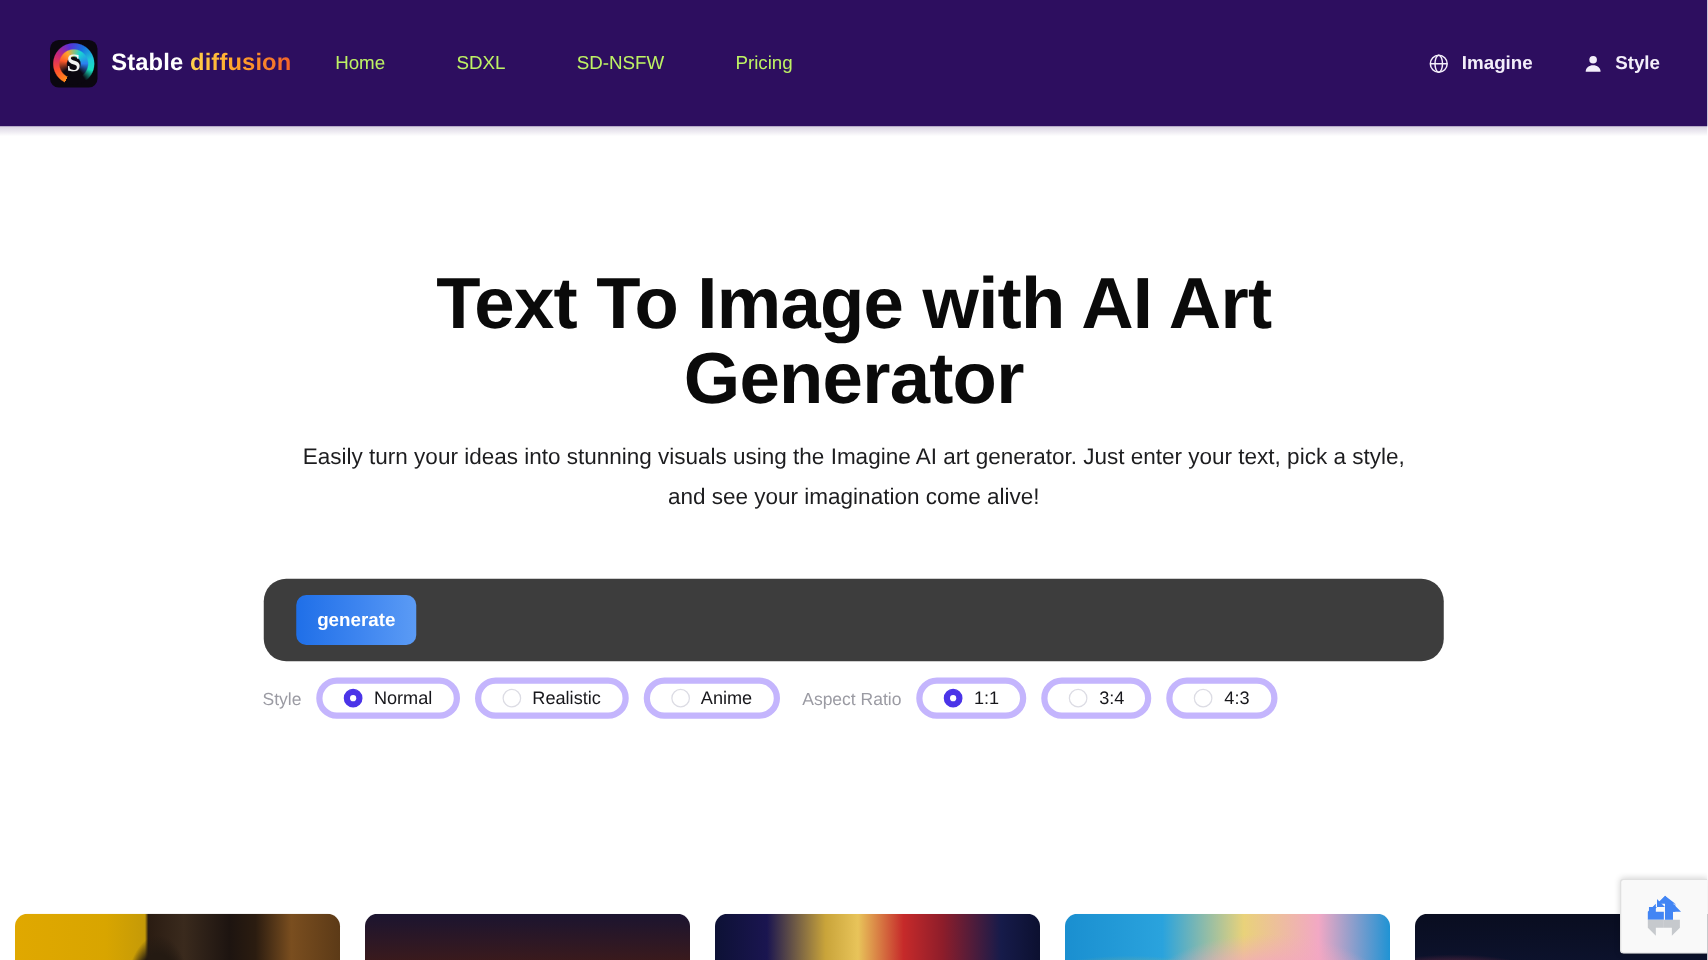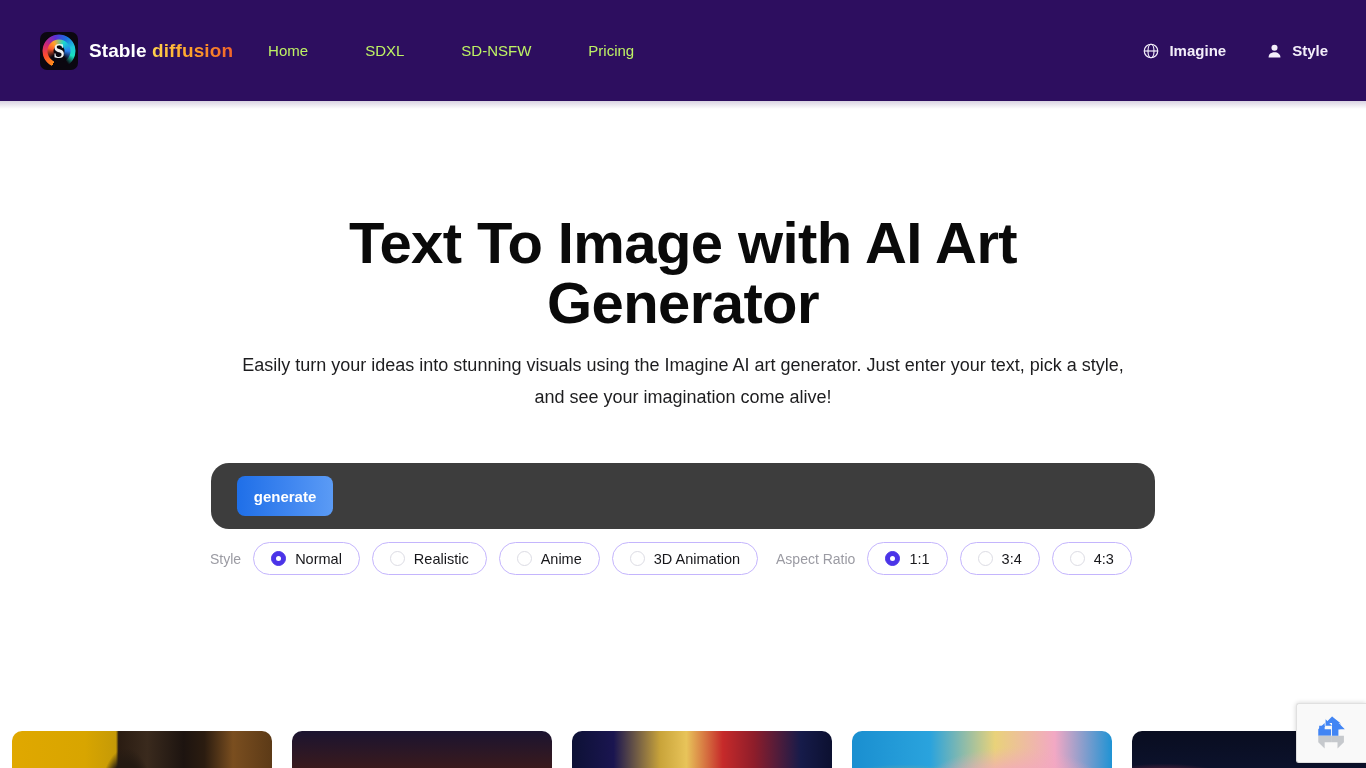--- a/index.html
+++ b/index.html
@@ -228,21 +228,21 @@
     color: #9b9ba3;
     margin-right: 12px;
     white-space: nowrap;
   }
   .pill {
     display: inline-flex;
     align-items: center;
     gap: 9px;
     height: 33px;
     padding: 0 17px;
-    border: 1px solid #c4b5fd;
+    border: 5px solid #c4b5fd;
     border-radius: 17px;
     background: #ffffff;
     margin-right: 12px;
     cursor: pointer;
     user-select: none;
   }
   .pill:last-child { margin-right: 0; }
   .pill .radio {
     width: 15px;
     height: 15px;
@@ -409,24 +409,20 @@
       <span class="pill-text">Normal</span>
     </label>
     <label class="pill">
       <span class="radio"></span>
       <span class="pill-text">Realistic</span>
     </label>
     <label class="pill">
       <span class="radio"></span>
       <span class="pill-text">Anime</span>
     </label>
-    <label class="pill">
-      <span class="radio"></span>
-      <span class="pill-text">3D Animation</span>
-    </label>
 
     <span class="opt-label" style="margin-left:6px;">Aspect Ratio</span>
 
     <label class="pill selected">
       <span class="radio"></span>
       <span class="pill-text">1:1</span>
     </label>
     <label class="pill">
       <span class="radio"></span>
       <span class="pill-text">3:4</span>

